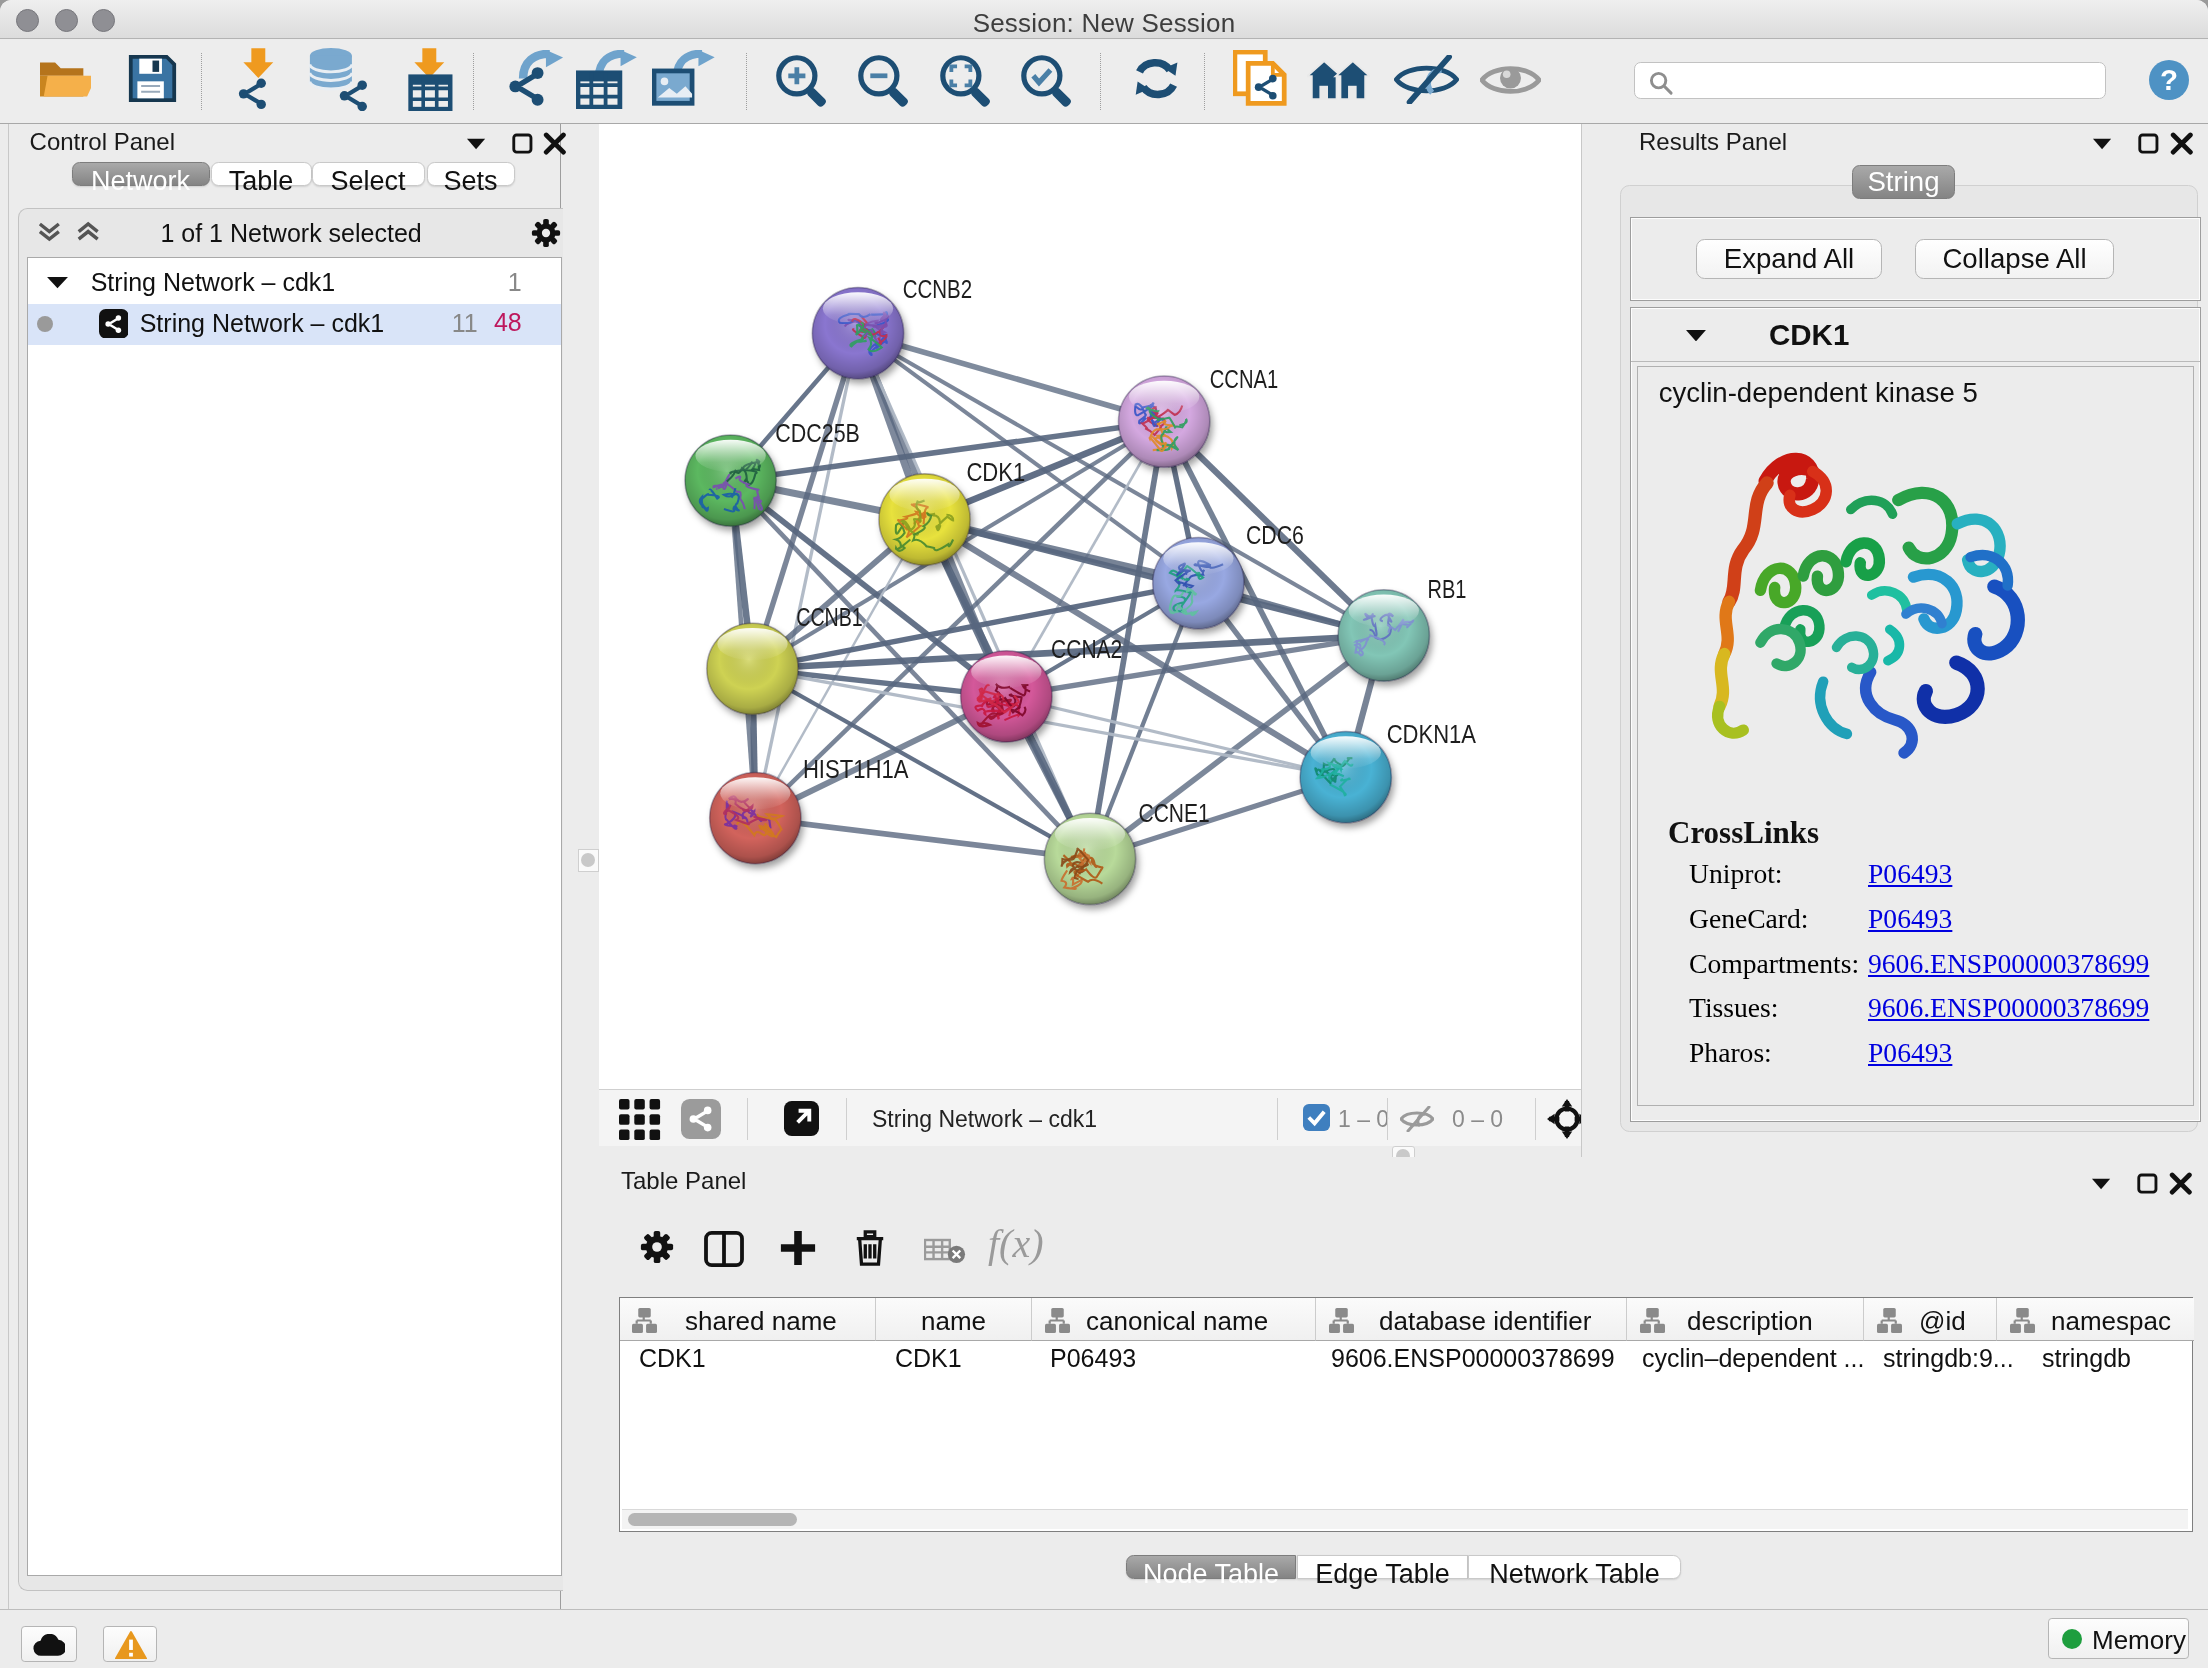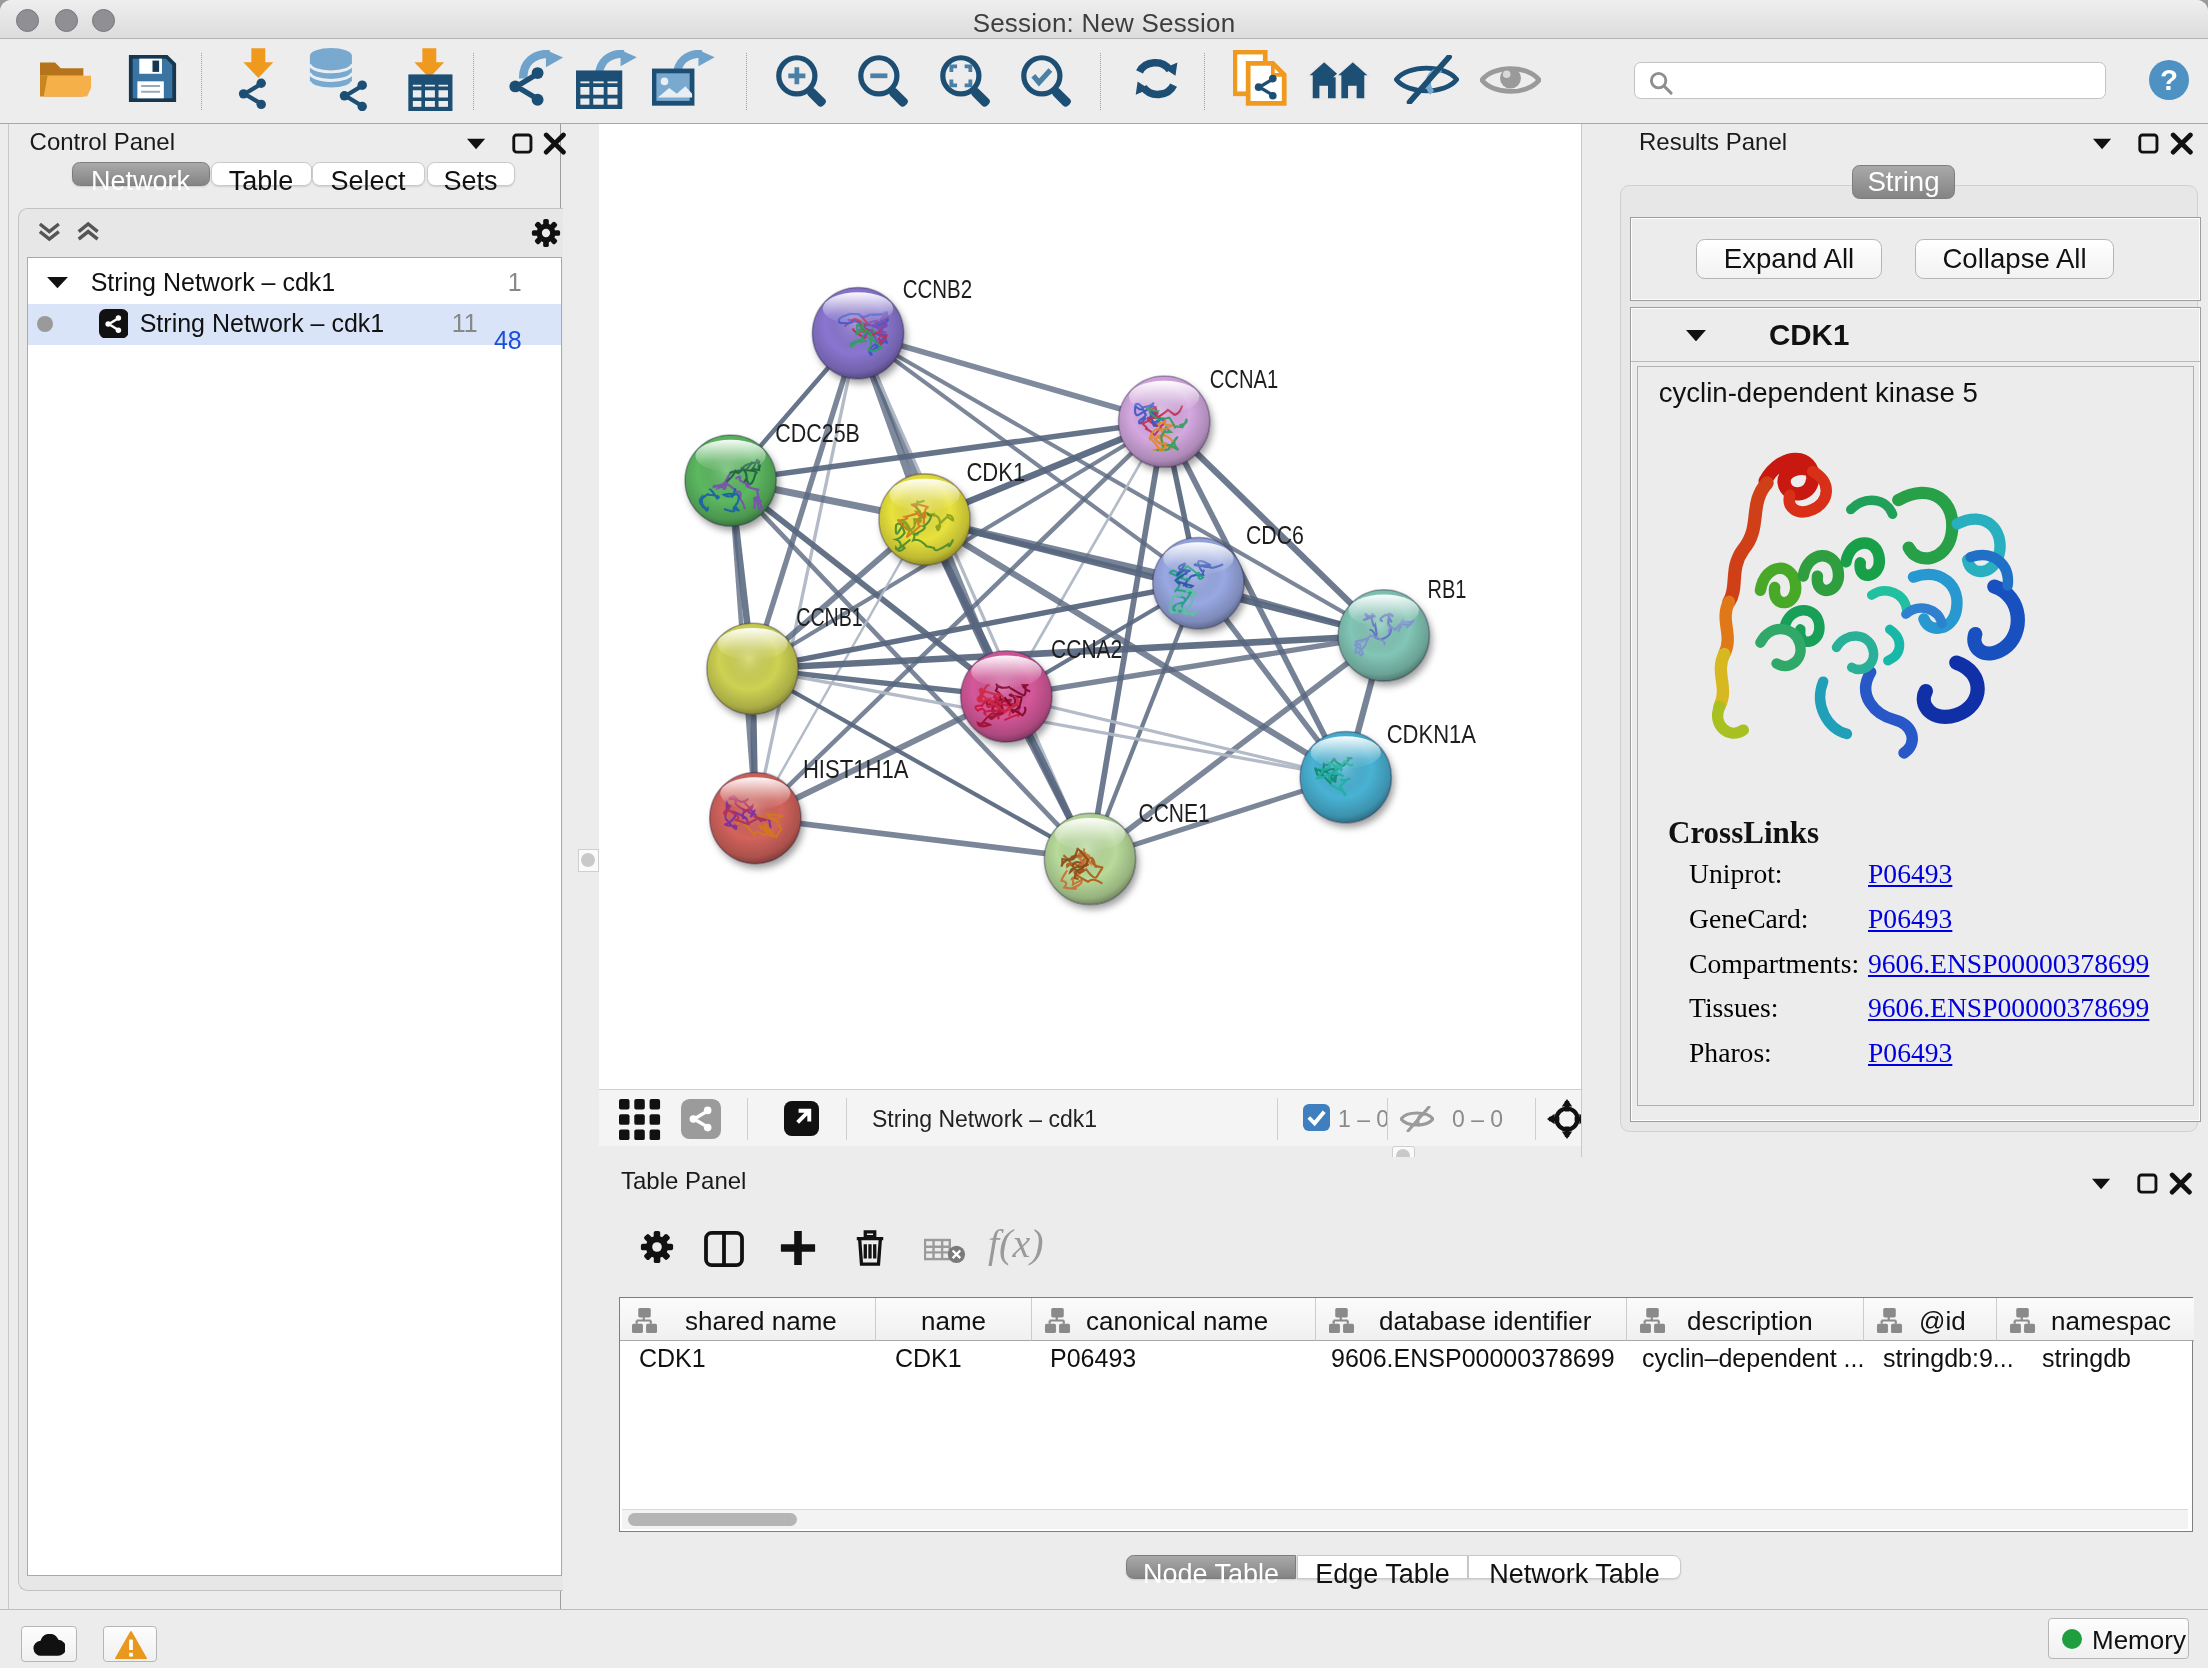--- a/index.html
+++ b/index.html
@@ -215,20 +215,21 @@
     <div class="tab abs" style="left:303px;width:113px">Select</div>
     <div class="tab abs" style="left:418px;width:88px">Sets</div>
     <div id="cpbox" class="abs">
       <div id="cphead" class="abs">
         <svg class="abs" style="left:19px;top:11.4px" width="71" height="25" viewBox="0 0 75 26">
           <g fill="none" stroke="#555" stroke-width="3.6">
               <path d="M2 4 l10 8 10-8 M2 12 l10 8 10-8"></path>
           <path d="M43 12 l10-8 10 8 M43 20 l10-8 10 8"></path>
             </g>
           </svg>
+        <div class="abs" style="left:0;width:100%;text-align:center;top:9.5px;font-size:25px;color:#111">1 of 1 Network selected</div>
         <svg class="abs" style="left:511px;top:7.6px" width="32" height="32" viewBox="0 0 34 34">
             <g transform="translate(17,17)">
               <rect x="-3.0" y="-15.0" width="6.0" height="6.8" rx="2" transform="rotate(0)" fill="#111"></rect>
               <rect x="-3.0" y="-15.0" width="6.0" height="6.8" rx="2" transform="rotate(45)" fill="#111"></rect>
               <rect x="-3.0" y="-15.0" width="6.0" height="6.8" rx="2" transform="rotate(90)" fill="#111"></rect>
               <rect x="-3.0" y="-15.0" width="6.0" height="6.8" rx="2" transform="rotate(135)" fill="#111"></rect>
               <rect x="-3.0" y="-15.0" width="6.0" height="6.8" rx="2" transform="rotate(180)" fill="#111"></rect>
               <rect x="-3.0" y="-15.0" width="6.0" height="6.8" rx="2" transform="rotate(225)" fill="#111"></rect>
               <rect x="-3.0" y="-15.0" width="6.0" height="6.8" rx="2" transform="rotate(270)" fill="#111"></rect>
               <rect x="-3.0" y="-15.0" width="6.0" height="6.8" rx="2" transform="rotate(315)" fill="#111"></rect>
@@ -251,21 +252,21 @@
               <rect width="31" height="31" rx="7" fill="#111"></rect>
               <g transform="translate(6,6.5) scale(0.36)" fill="#fff">
 <circle cx="10" cy="26" r="8"></circle>
                 <circle cx="40" cy="8" r="8"></circle>
                 <circle cx="40" cy="44" r="8"></circle>
 <path d="M8 24 38 6 42 12 12 30zM8 28 38 46 42 40 12 22z"></path>
               </g>
             </svg>
           <div class="abs" style="left:112px;top:4.8px">String Network – cdk1</div>
           <div class="abs" style="right:83px;top:4.8px;color:#888">11</div>
-          <div class="abs" style="right:39px;top:22px;color:#1d4ed8">48</div>
+          <div class="abs" style="right:39px;top:4px;color:#be185d">48</div>
         </div>
       </div>
     </div>
   </div>
 
   <div class="abs" style="left:578px;top:849px;width:21px;height:23px;background:#fafafa;border:1px solid #cfcfcf"></div>
   <div class="abs" style="left:581px;top:853px;width:14.3px;height:14.3px;border-radius:50%;background:#c9c9c9"></div>
   <div class="abs" style="left:1598px;top:622px;width:21px;height:23px;background:#fafafa;border:1px solid #cfcfcf"></div>
   <div class="abs" style="left:1601px;top:626px;width:14.3px;height:14.3px;border-radius:50%;background:#c9c9c9"></div>
   <div class="abs" style="left:1392px;top:1146px;width:23px;height:21px;background:#fafafa;border:1px solid #cfcfcf;border-radius:2.9px"></div>

